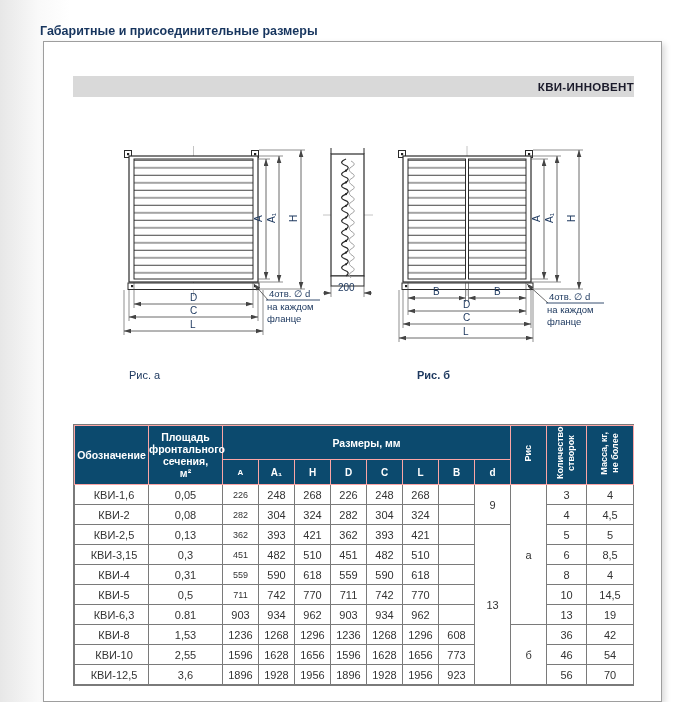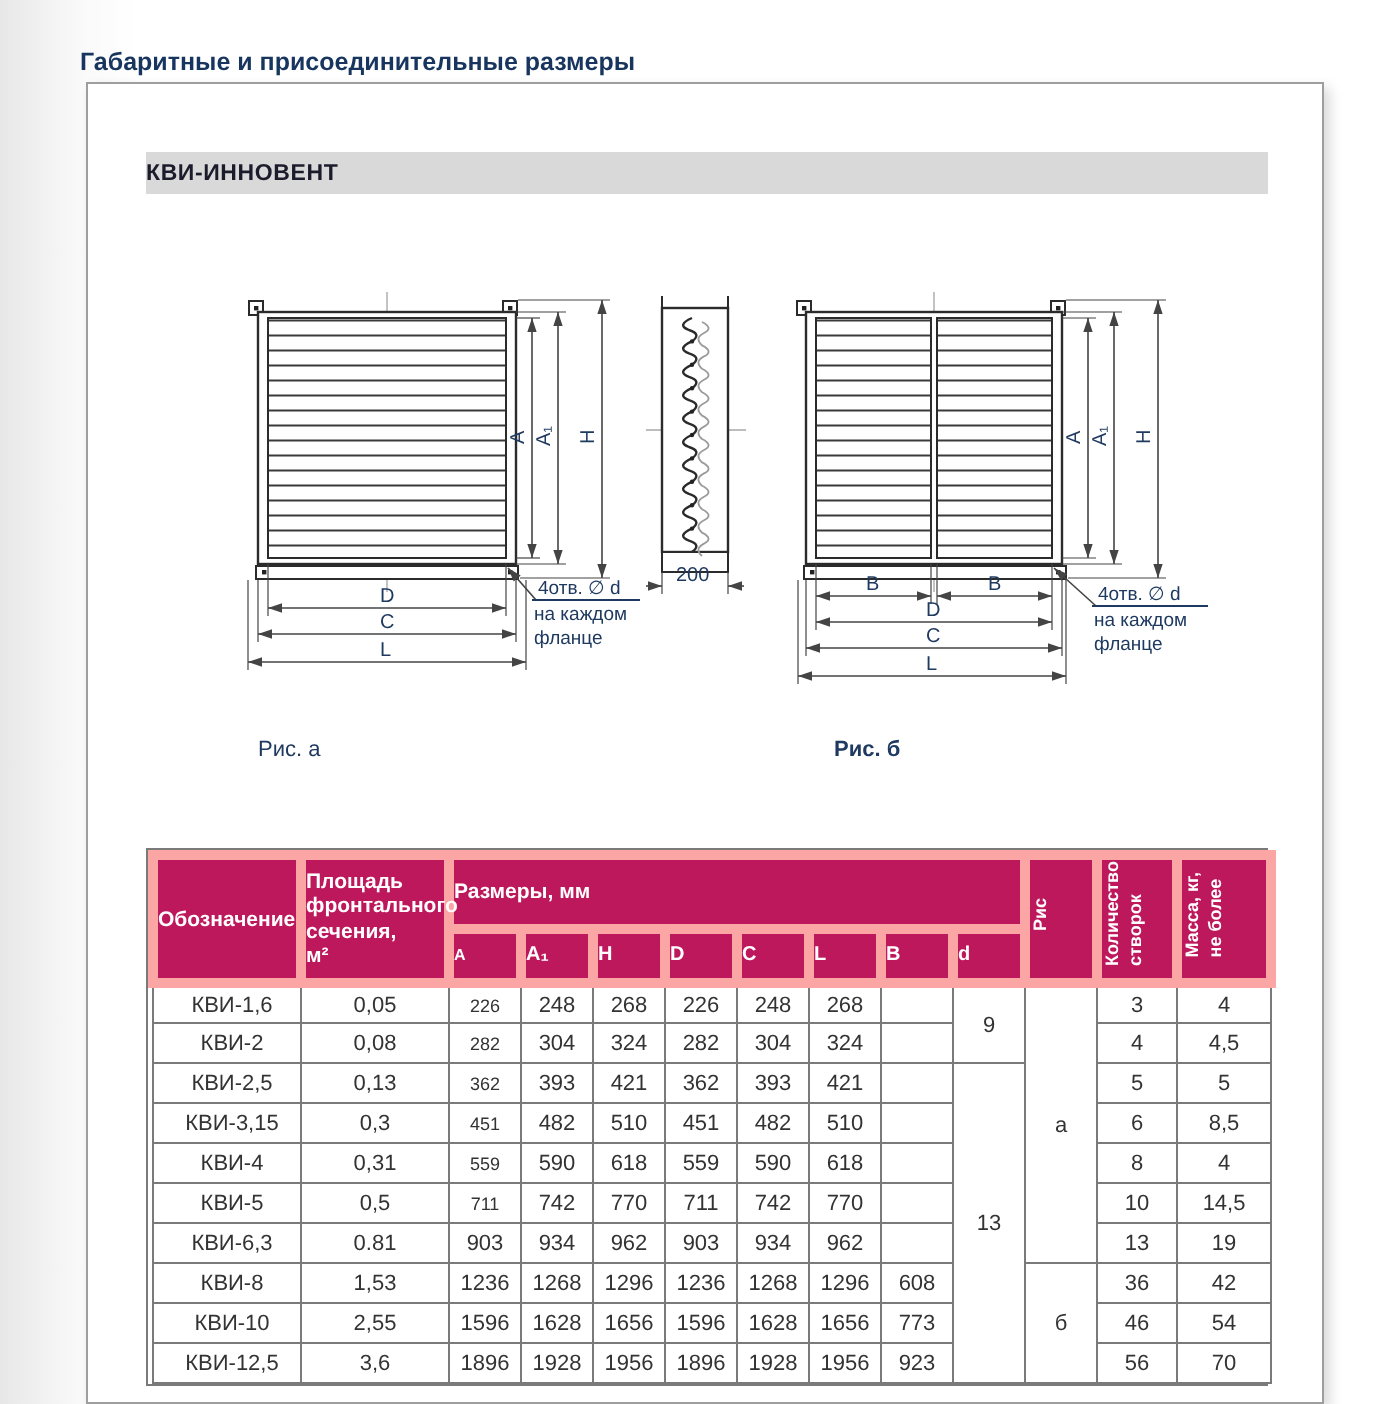--- a/index.html
+++ b/index.html
@@ -13,42 +13,42 @@
     position:absolute; left:40px; top:24px;
     font-size:12.5px; font-weight:bold; color:#17355e;
   }
   .panel {
     position:absolute; left:43px; top:41px; width:619px; height:661px;
     background:#fff; border:1px solid #9e9e9e;
     box-shadow:3px 3px 6px rgba(0,0,0,0.15);
   }
   .band {
     position:absolute; left:29px; top:34px; width:561px; height:21px;
-    background:#d9d9d9; display:flex; align-items:center; justify-content:flex-start;
+    background:#d9d9d9; display:flex; align-items:center; justify-content:flex-end;
     font-size:11.5px; font-weight:bold; color:#1b1b2b; letter-spacing:0.3px;
   }
   .drawing { position:absolute; top:104px; }
   #fig-a-svg { left:67px; }
   #side-svg { left:277px; }
   #fig-b-svg { left:352px; }
   .fig-caption {
     position:absolute; top:327px; width:100px; text-align:left;
     font-size:11px; color:#1f3a60;
   }
   #cap-a { left:85px; }
   #cap-b { left:373px;font-weight:bold; }
 
   .tbl-wrap {
     position:absolute; left:29px; top:382px; width:561px;
     border:1px solid #7a7a7a;
   }
   table { border-collapse:collapse; table-layout:fixed; width:559px; }
   th {
-    background:#be185d; color:#ffffff; border:5px solid #fca5a5;
-    font-weight:bold; text-align:left; vertical-align:middle; padding:1px 0;
+    background:#0c4a6e; color:#ffffff; border:1px solid #fca5a5;
+    font-weight:bold; text-align:center; vertical-align:middle; padding:1px 0;
   }
   th.group { font-size:10.5px; height:30px; }
   th.big { font-size:10.5px; white-space:pre-line; line-height:1.15; }
   th.letter { font-size:10px; height:22px; }
   th.letter-sm { font-size:8px; }
   .vert {
     writing-mode:vertical-rl; transform:rotate(180deg);
     white-space:pre-line; font-size:9px; line-height:1.25;
     display:inline-block; max-height:52px;
   }

